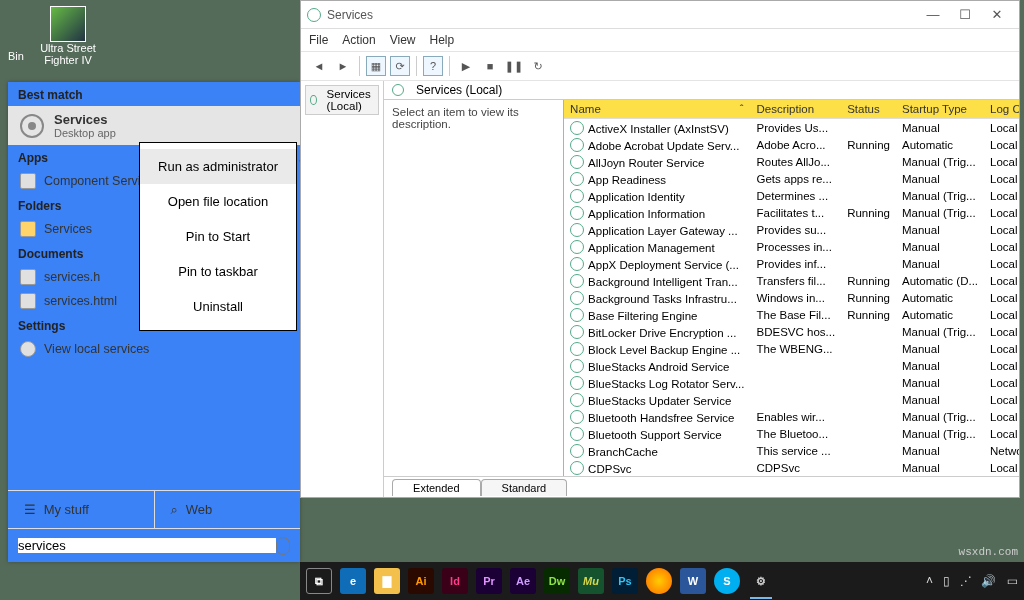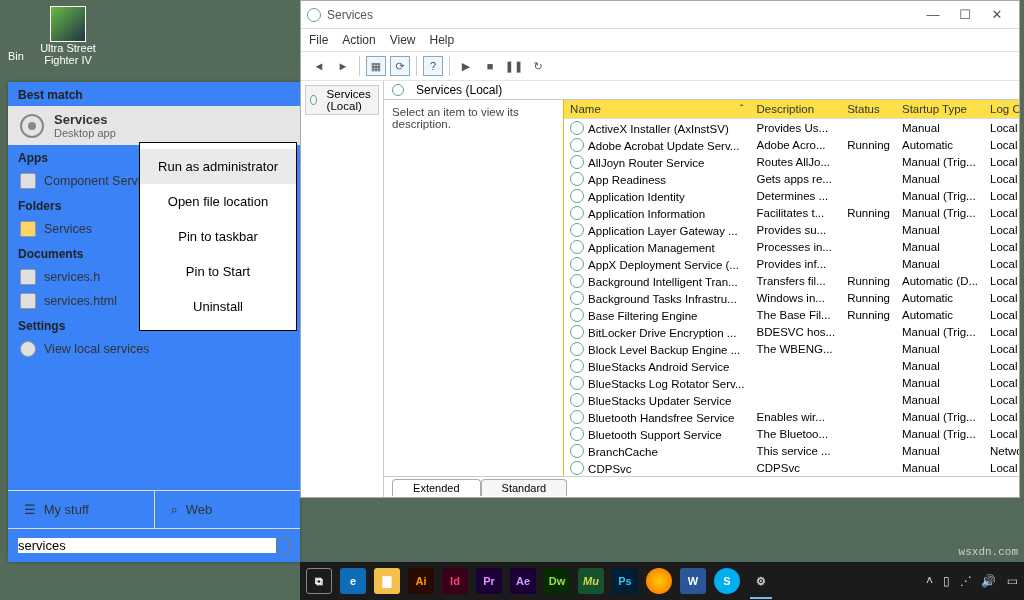--- a/index.html
+++ b/index.html
@@ -126,22 +126,22 @@
   </div>
   <div class="search-row">
     <input value="services" style="">
     <div class="mic"></div>
   </div>
 </div>
 
 <div class="ctx">
   <div class="ctx-item hl">Run as administrator</div>
   <div class="ctx-item">Open file location</div>
+  <div class="ctx-item">Pin to Start</div>
   <div class="ctx-item">Pin to taskbar</div>
-  <div class="ctx-item">Pin to Start</div>
   <div class="ctx-item">Uninstall</div>
 </div>
 
 <div class="arrow">
   <svg width="80" height="90">
     <defs>
         <marker id="ah" markerWidth="10" markerHeight="10" refX="2" refY="3" orient="auto">
       <path d="M0,0 L0,6 L8,3 z" fill="#2d5cc0"></path>
         </marker>
       </defs>

